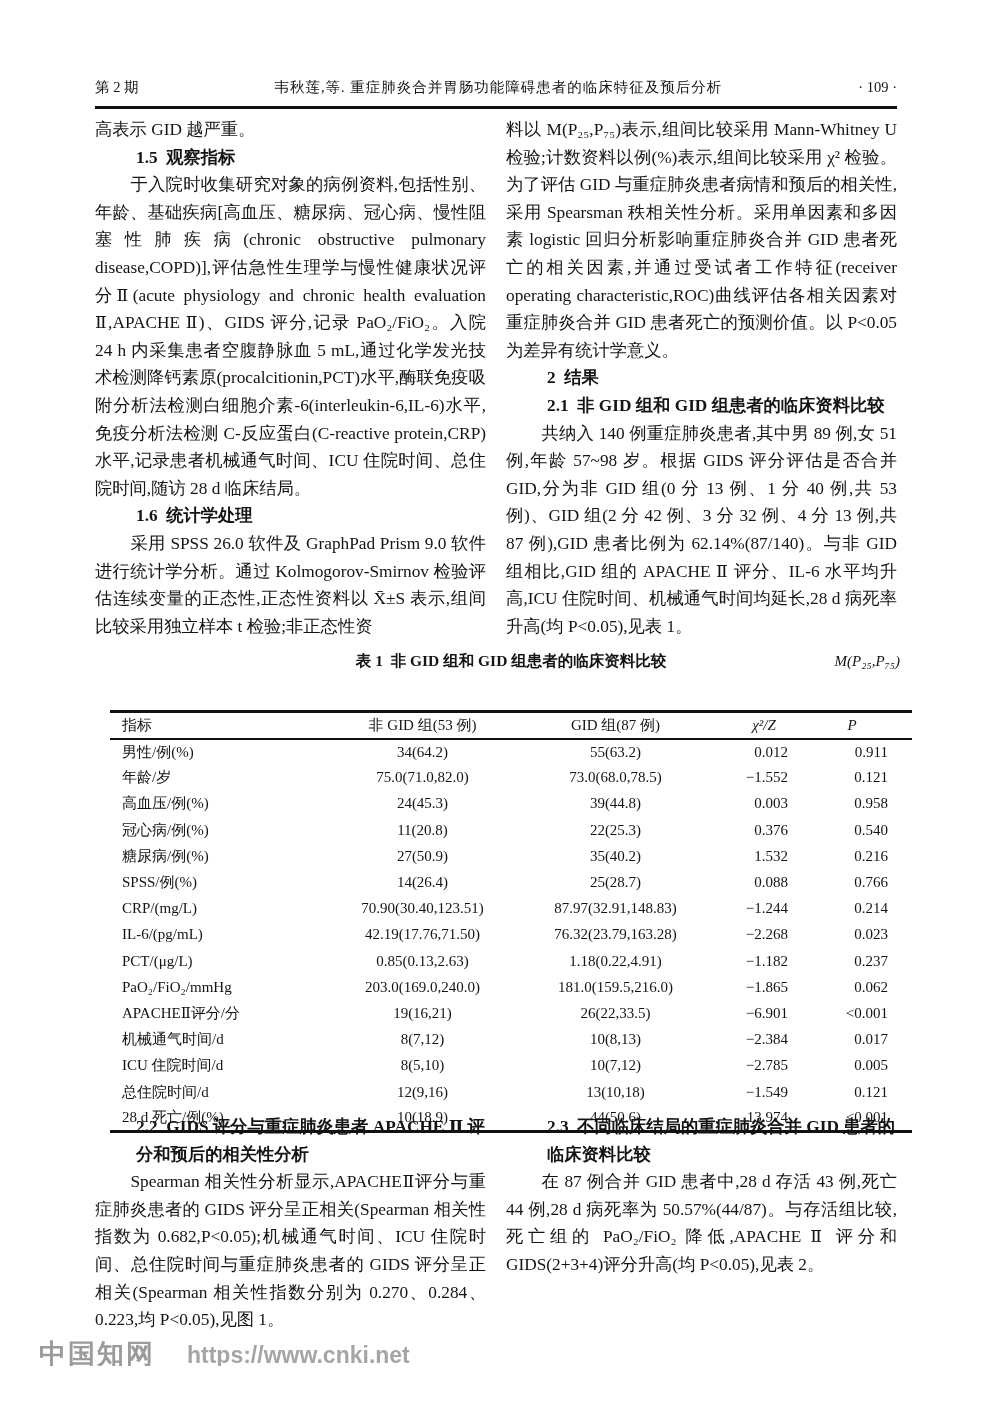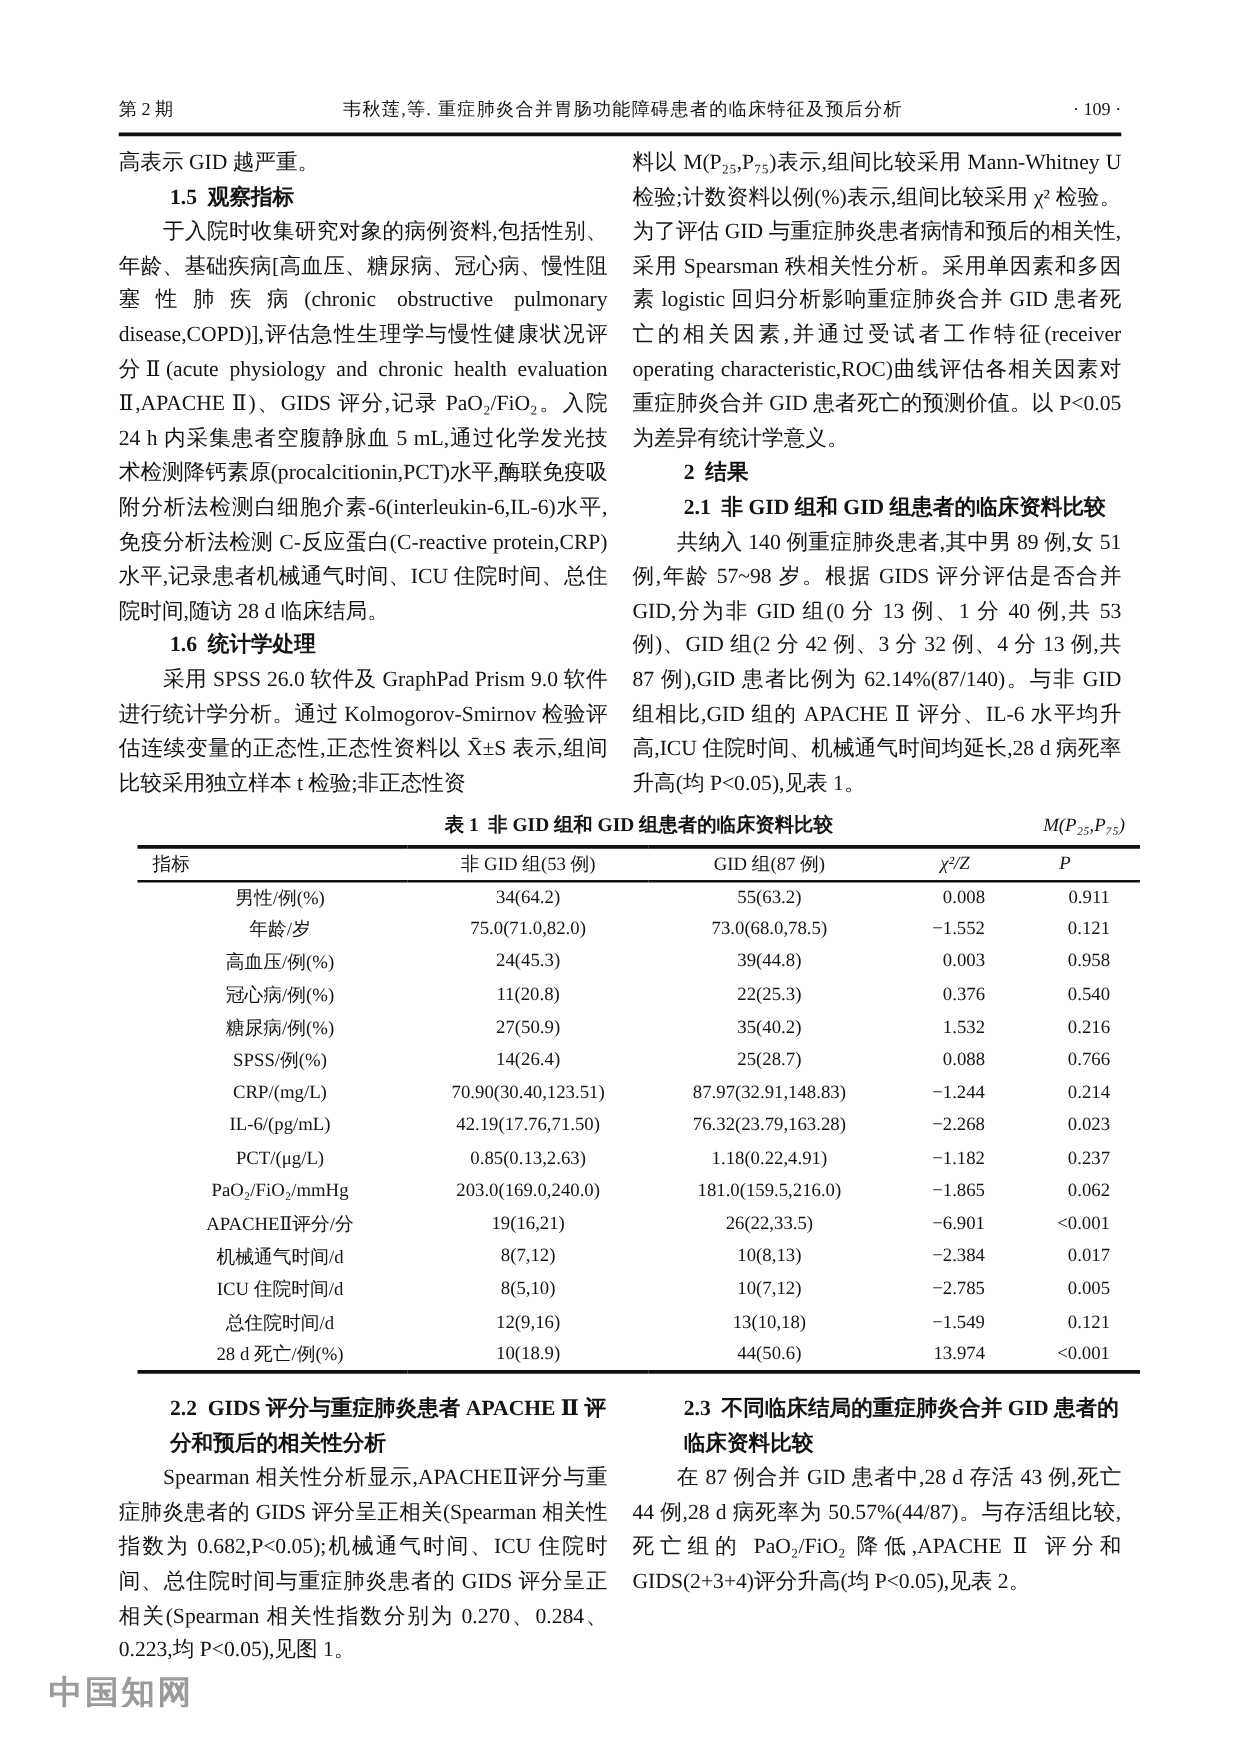--- a/index.html
+++ b/index.html
@@ -22,27 +22,27 @@
   .cols.bottom { top:1113px; }
   .col { width:391px; font-size:17.3px; line-height:27.6px; text-align:justify; }
   .para { text-indent:2.05em; }
   .h-sec { font-weight:bold; white-space:pre-wrap; text-align:left;margin-left:41px; }
   
   .tablewrap { position:absolute; left:110px; top:650px; width:802px; }
   .tcaption { position:relative; text-align:center; font-size:15.5px; height:26px; line-height:22px; }
   .tcaption .cap { font-weight:bold; white-space:pre-wrap; }
   .tcaption .note { position:absolute; right:12px; top:0; font-style:italic; font-weight:normal; font-size:15px; }
   table { width:802px; border-collapse:collapse; table-layout:fixed;
-          border-top:3px solid #111; border-bottom:3px solid #111; font-size:15px; }
+          border-top:3px solid #111; border-bottom:3px solid #111; font-size:15px;margin-top:34px; }
   col.c1{width:216px;} col.c2{width:193px;} col.c3{width:193px;} col.c4{width:104px;} col.c5{width:96px;}
   thead th { font-weight:normal; border-bottom:2px solid #111; height:27px; text-align:center; vertical-align:middle; }
   thead th:first-child { text-align:left; padding-left:12px; }
   thead th.ital { font-style:italic; }
   tbody td { height:26.2px; text-align:center; vertical-align:middle; white-space:nowrap; }
-  tbody td:first-child { text-align:center; padding-left:12px; }
+  tbody td:first-child { text-align:left; padding-left:12px; }
   tbody td:nth-child(4) { text-align:right; padding-right:28px; }
   tbody td:nth-child(5) { text-align:right; padding-right:24px; } th.pr5 { padding-right:24px; }
   
   .watermark { position:absolute; left:39px; top:1336px; display:flex; align-items:baseline; gap:32px;
                color:#9b9b9b; }
   .wm-logo { font-weight:bold; font-size:27px; letter-spacing:2px; }
   .wm-url  { font-family:"Liberation Sans","DejaVu Sans",sans-serif; font-weight:bold; font-size:23px; color:#a5a5a5; }
 </style>
 </head>
 <body>
@@ -91,21 +91,21 @@
           <th>GID 组(87 例)</th>
           <th class="ital">χ²/Z</th>
           <th class="ital pr5">P</th>
         </tr>
       </thead>
       <tbody>
           <tr>
             <td>男性/例(%)</td>
             <td>34(64.2)</td>
             <td>55(63.2)</td>
-            <td>0.008</td>
+            <td>0.012</td>
             <td>0.911</td>
           </tr>
           <tr>
             <td>年龄/岁</td>
             <td>75.0(71.0,82.0)</td>
             <td>73.0(68.0,78.5)</td>
             <td>−1.552</td>
             <td>0.121</td>
           </tr>
           <tr>
@@ -209,15 +209,16 @@
       <div class="para">Spearman 相关性分析显示,APACHEⅡ评分与重症肺炎患者的 GIDS 评分呈正相关(Spearman 相关性指数为 0.682,P&lt;0.05);机械通气时间、ICU 住院时间、总住院时间与重症肺炎患者的 GIDS 评分呈正相关(Spearman 相关性指数分别为 0.270、0.284、0.223,均 P&lt;0.05),见图 1。</div>
     </div>
     <div class="col">
       <div class="h-sec">2.3  不同临床结局的重症肺炎合并 GID 患者的临床资料比较</div>
       <div class="para">在 87 例合并 GID 患者中,28 d 存活 43 例,死亡 44 例,28 d 病死率为 50.57%(44/87)。与存活组比较,死亡组的 PaO₂/FiO₂ 降低,APACHE Ⅱ 评分和 GIDS(2+3+4)评分升高(均 P&lt;0.05),见表 2。</div>
     </div>
   </div>
 
   <div class="watermark">
     <span class="wm-logo">中国知网</span>
+    <span class="wm-url">https://www.cnki.net</span>
   </div>
 
 </div>
 
 </body></html>

